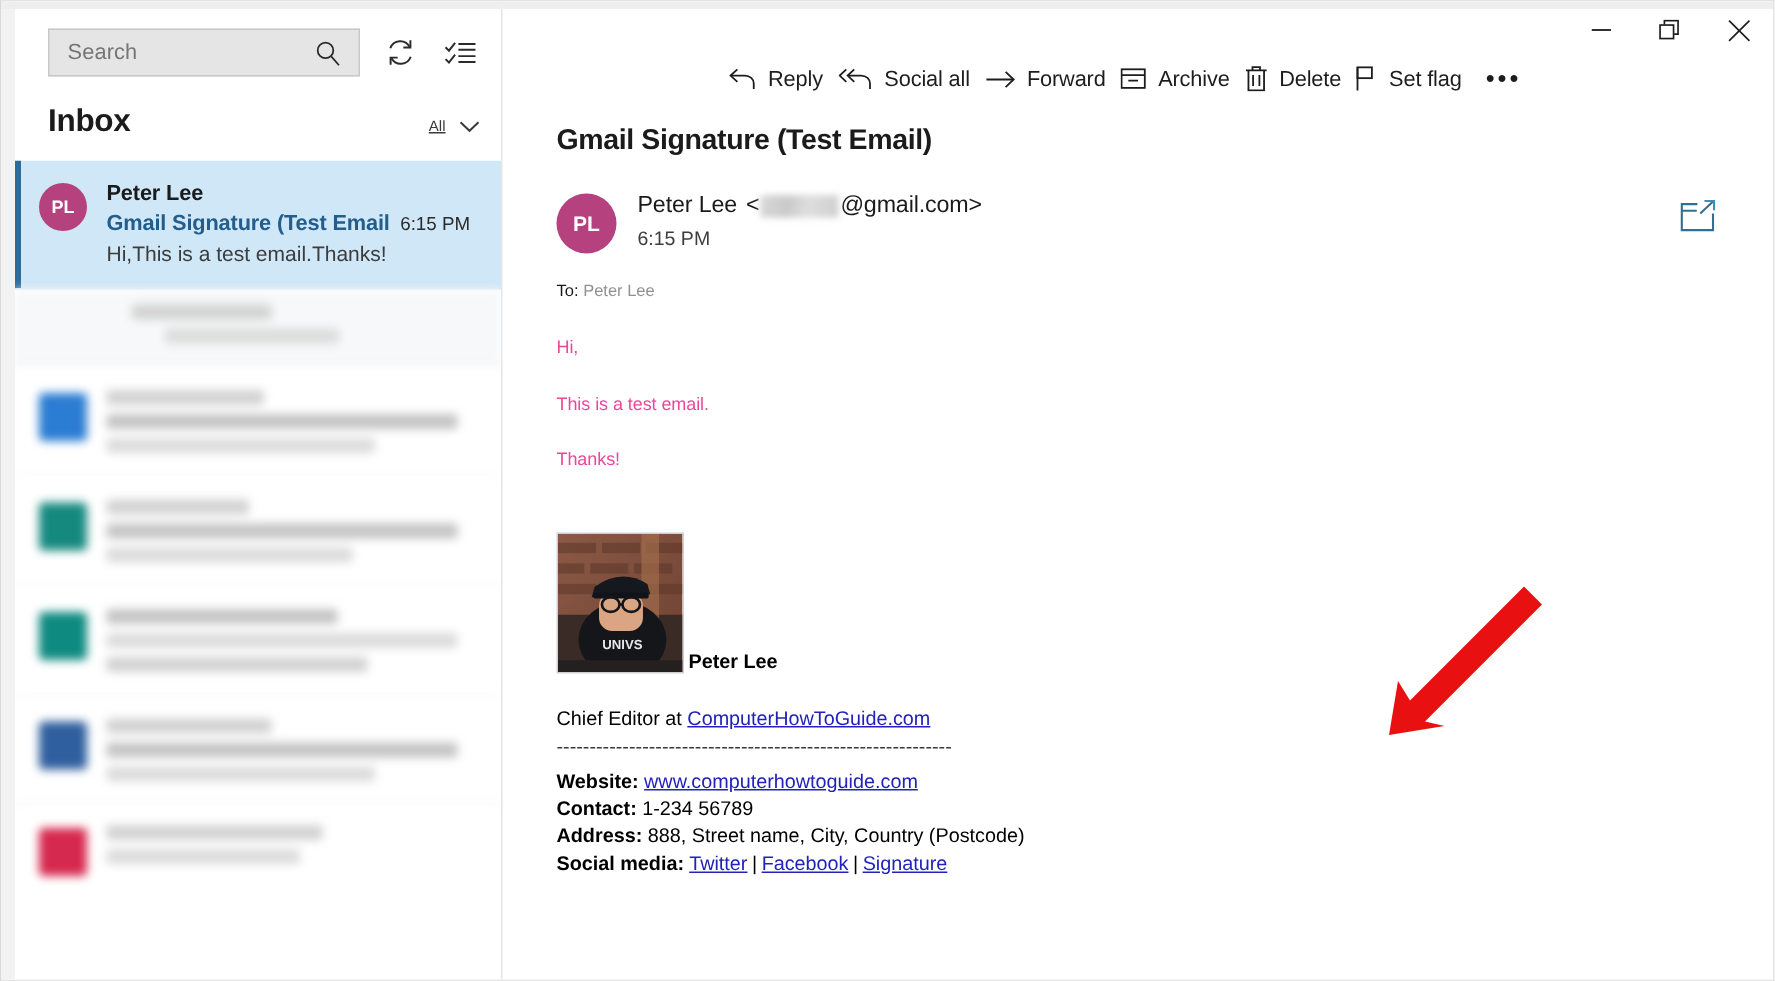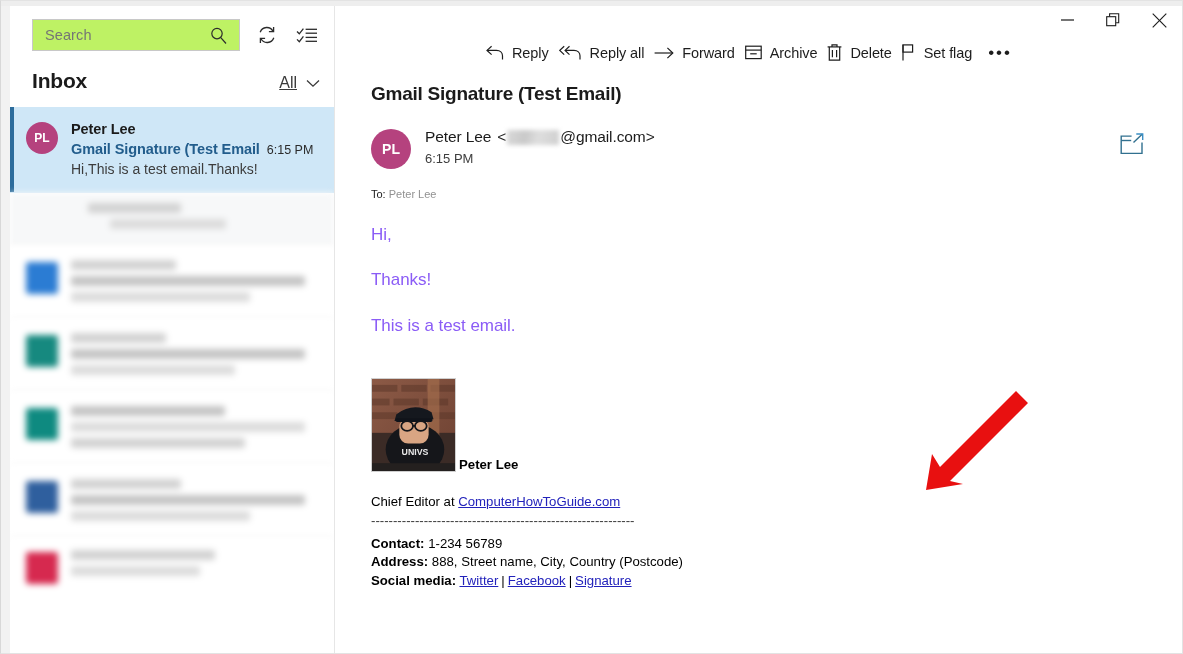--- a/index.html
+++ b/index.html
@@ -39,21 +39,21 @@
     position: relative; z-index: 20;
     padding-left: 9px;
   }
   .search-row {
     display: flex; align-items: center;
     padding: 18px 14px 8px 22px; gap: 14px;
   }
   .search-box {
     flex: 1; height: 32px;
     border: 1px solid #c8c8c8;
-    background: #bef264;
+    background: #e5e5e5;
     display: flex; align-items: center;
     padding: 0 8px 0 12px;
   }
   .search-box .ph {
     flex: 1; font-size: 14.5px; color: #757575;
     letter-spacing: .1px;
   }
   .icon-btn {
     width: 26px; height: 26px;
     display: flex; align-items: center; justify-content: center;
@@ -64,21 +64,21 @@
   .inbox-row {
     display: flex; align-items: baseline;
     padding: 10px 14px 14px 22px;
   }
   .inbox-title {
     font-size: 21px; color: #1b1b1b; font-weight: 600;
     letter-spacing: -.2px; flex: 1;
   }
   .filter {
     display: flex; align-items: center; gap: 9px;
-    font-size: 16px; color: #3a3a3a; text-decoration: underline;
+    font-size: 10px; color: #3a3a3a; text-decoration: underline;
   }
   .chev { color: #3a3a3a; display: block; }
 
   .list { flex: 1; overflow: hidden; position: relative; }
 
   .mail-item {
     display: flex; gap: 13px;
     padding: 13px 14px 13px 16px;
     border-bottom: 1px solid #ededed;
     position: relative;
@@ -191,21 +191,21 @@
   }
   .sender-time { font-size: 13px; color: #3d3d3d; margin-top: 5px; }
   .popout { flex: 0 0 auto; margin-top: 6px; margin-right: 4px; }
   .to-line {
     font-size: 11px; margin-top: 19px; color: #1b1b1b;
   }
   .to-line .who { color: #919191; }
 
   .mail-body {
     padding: 22px 36px 0 36px;
-    font-size: 17px; color: #8b5cf6;
+    font-size: 12px; color: #ec4899;
     line-height: 1.55;
   }
   .mail-body p { margin-bottom: 19px; letter-spacing: -.05px; }
 
   
   .signature {
     padding: 20px 36px 0 36px;
     font-size: 13.2px; color: #000;
     line-height: 18.4px;
   }
@@ -382,21 +382,21 @@
             <path d="M1.4 5.4H10.5c3.6 0 6 2.3 6 5.3v3.7"></path>
           </svg>
           <span>Reply</span>
         </span>
         <span class="tb-item">
           <svg width="23" height="16" viewBox="0 0 23 16" fill="none" stroke="#1d1d1d" stroke-width="1.2">
             <polyline points="5.2,1.2 0.8,5.4 5.2,9.6"></polyline>
             <polyline points="10.5,1.2 6.1,5.4 10.5,9.6"></polyline>
             <path d="M6.5 5.4H15c3.6 0 6 2.3 6 5.3v3.7"></path>
           </svg>
-          <span>Reply all</span>
+          <span>Social all</span>
         </span>
         <span class="tb-item">
           <svg width="20" height="14" viewBox="0 0 20 14" fill="none" stroke="#1d1d1d" stroke-width="1.2">
             <line x1="0.6" y1="7" x2="18.4" y2="7"></line>
               <polyline points="13.4,1.9 18.8,7 13.4,12.1"></polyline>
           </svg>
           <span>Forward</span>
         </span>
         <span class="tb-item">
           <svg width="17" height="15" viewBox="0 0 17 15" fill="none" stroke="#1d1d1d" stroke-width="1.2">
@@ -449,22 +449,22 @@
           </span>
         </div>
         <div class="to-line">
           <span>To:</span>
           <span class="who">Peter Lee</span>
         </div>
       </div>
 
       <div class="mail-body">
         <p>Hi,</p>
+        <p>This is a test email.</p>
         <p>Thanks!</p>
-        <p>This is a test email.</p>
       </div>
 
       <div class="signature">
         <div class="sig-photo-wrap">
           <svg class="sig-photo" viewBox="0 0 85 94" preserveAspectRatio="none">
             <defs>
               <linearGradient id="brick" x1="0" y1="0" x2="1" y2="1">
                 <stop offset="0" stop-color="#8c5a46"></stop>
                   <stop offset="1" stop-color="#6d4132"></stop>
               </linearGradient>
@@ -496,20 +496,24 @@
           <span class="sig-name">Peter Lee</span>
         </div>
 
         <div class="sig-role">
           <span>Chief Editor at </span><a class="siglink" href="#">ComputerHowToGuide.com</a>
         </div>
 
         <div class="sig-sep">------------------------------------------------------------</div>
 
         <div class="sig-row">
+          <b>Website:</b>
+          <a class="siglink" href="#">www.computerhowtoguide.com</a>
+        </div>
+        <div class="sig-row">
           <b>Contact:</b>
           <span>1-234 56789</span>
         </div>
         <div class="sig-row">
           <b>Address:</b>
           <span>888, Street name, City, Country (Postcode)</span>
         </div>
         <div class="sig-row">
           <b>Social media:</b>
           <a class="siglink" href="#">Twitter</a><span class="sep-bar">|</span><a class="siglink" href="#">Facebook</a><span class="sep-bar">|</span><a class="siglink" href="#">Signature</a>

